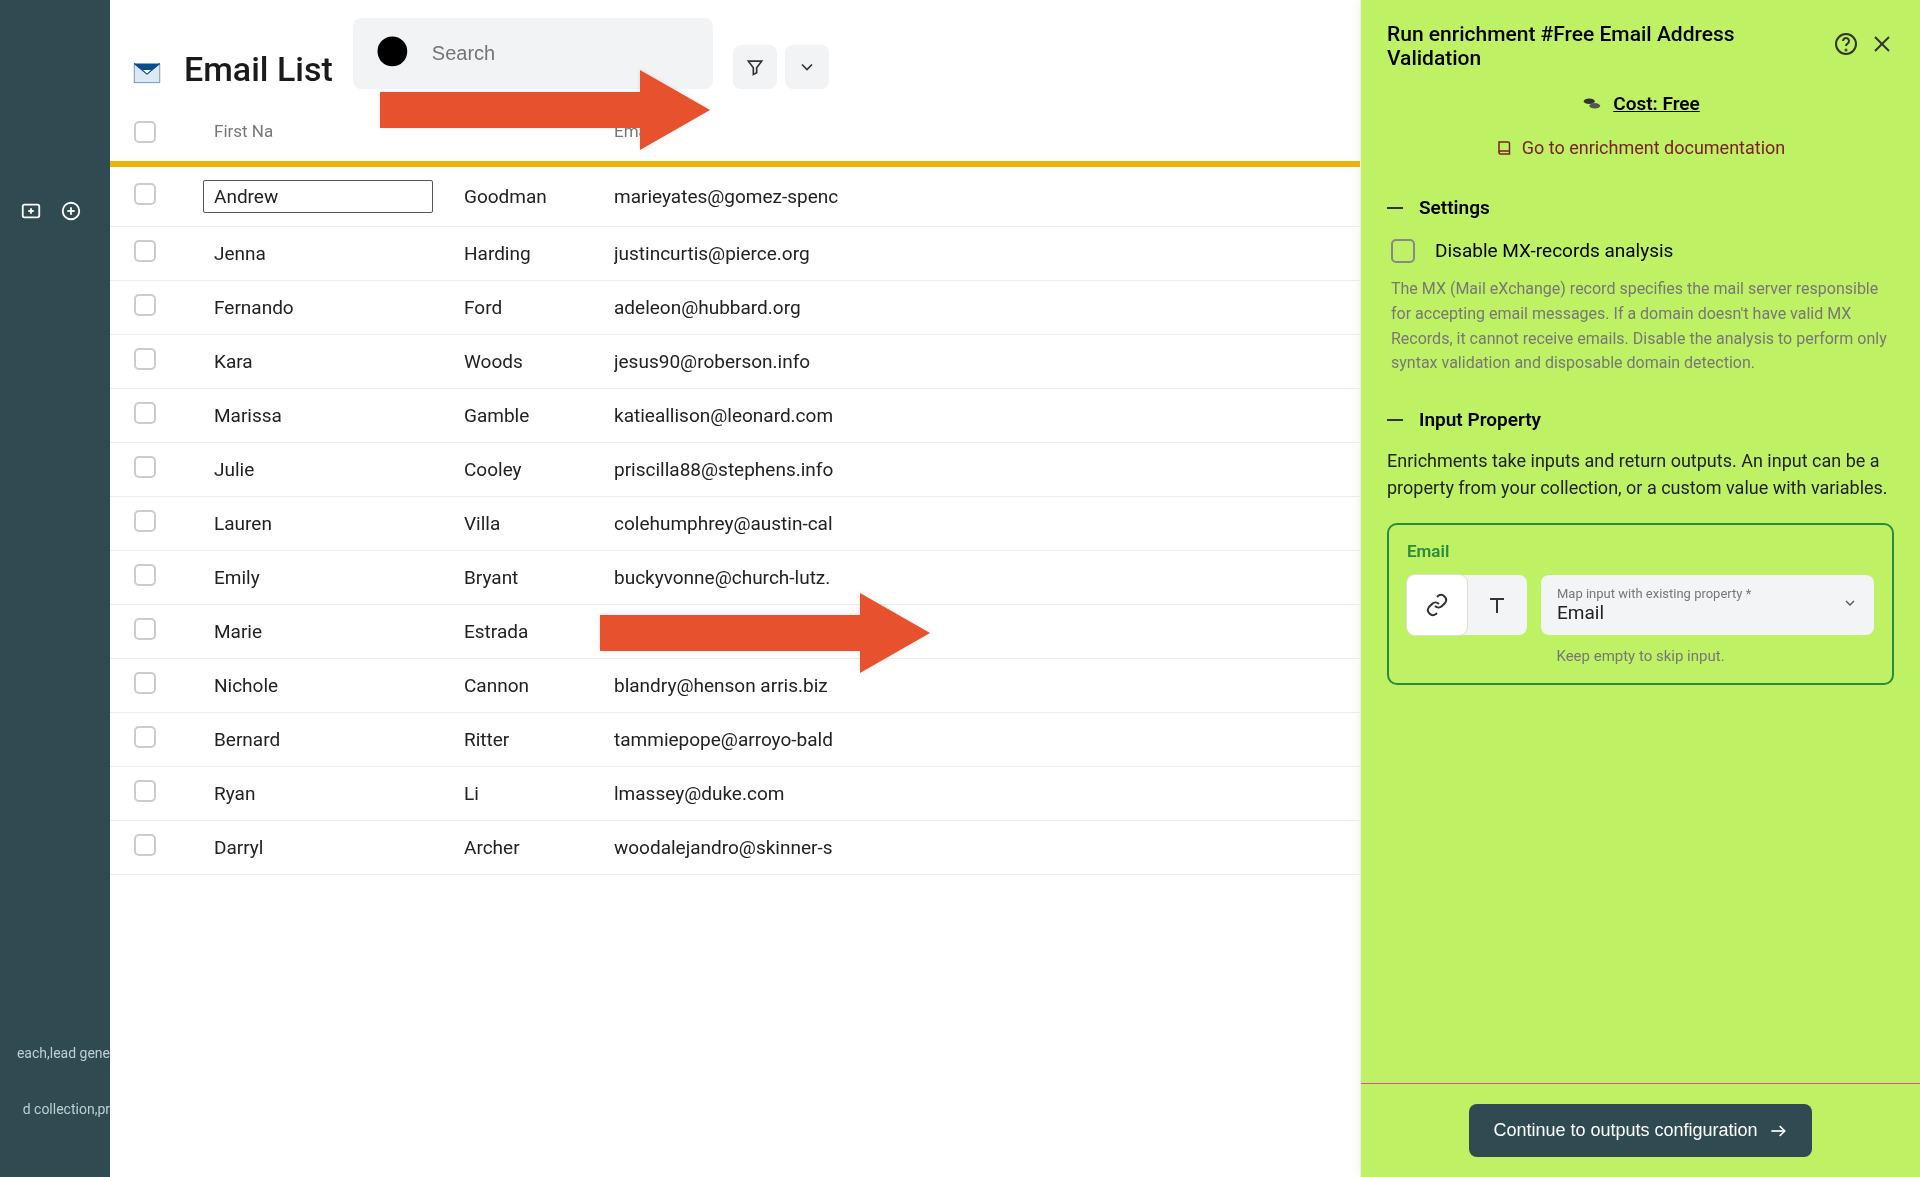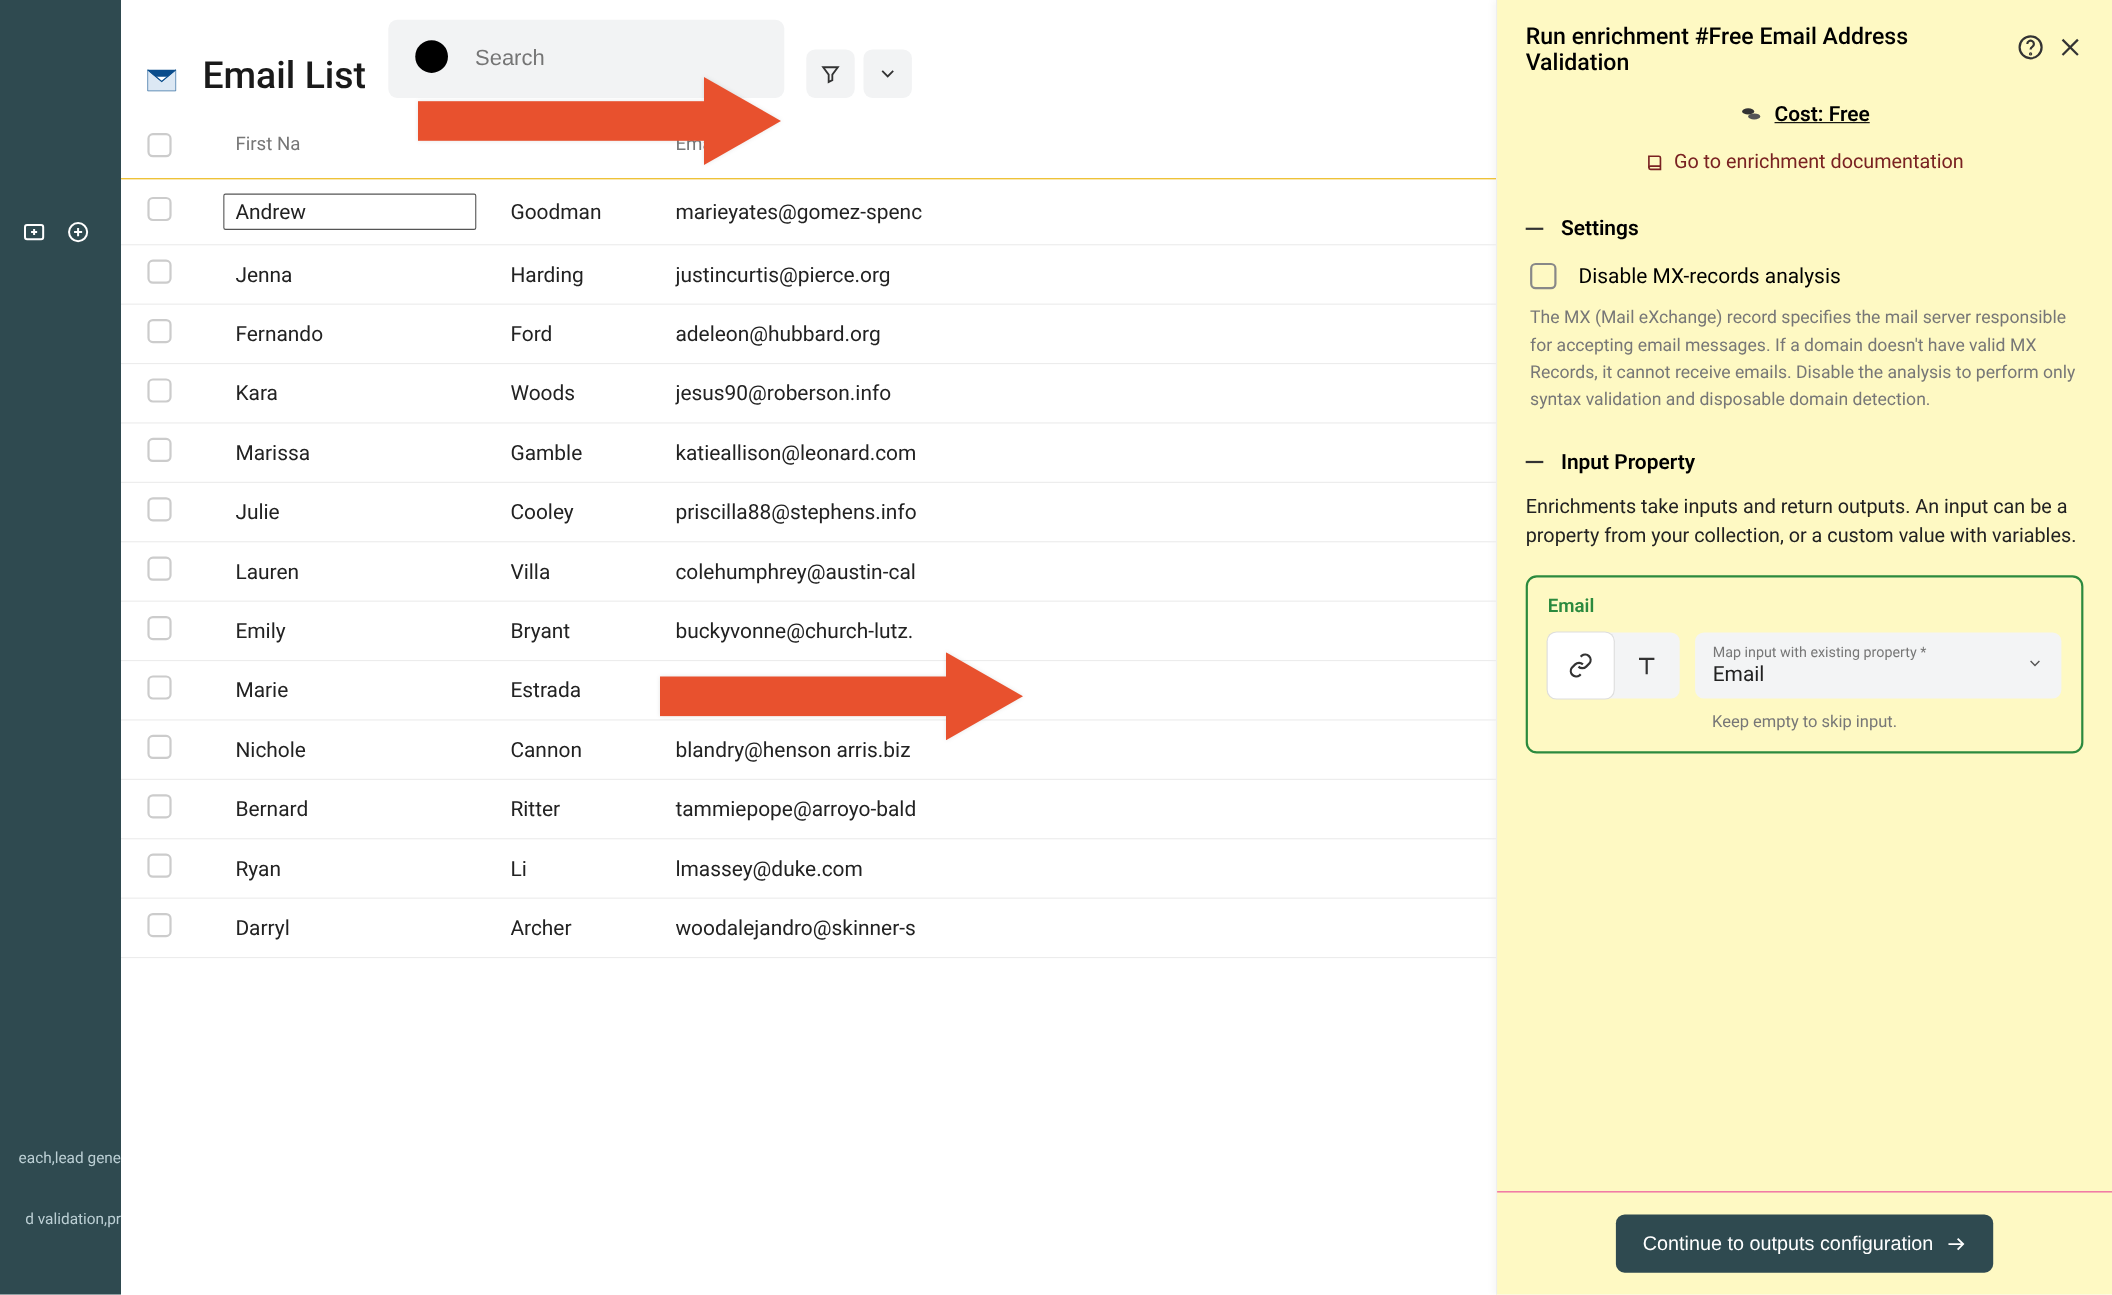--- a/index.html
+++ b/index.html
@@ -15,33 +15,33 @@
 .header { display: flex; align-items: flex-end; gap: 20px; padding: 18px 20px; }
 .logo { width: 34px; height: 34px; display: flex; align-items: center; justify-content: center; }
 .logo svg { width: 34px; height: 34px; }
 .title { font-size: 34px; font-weight: 500; color: #1a1a1a; }
 .search { flex: 1; max-width: 360px; display: flex; align-items: center; background: #f2f3f4; border-radius: 8px; padding: 10px 16px; gap: 12px; }
 .search input { border: none; background: transparent; font-size: 20px; color: #888; outline: none; flex: 1; }
 .hdr-btns { display: flex; gap: 8px; }
 .hdr-btn { width: 44px; height: 44px; background: #f2f3f4; border-radius: 8px; display: flex; align-items: center; justify-content: center; cursor: pointer; }
 .hdr-btn svg { width: 20px; height: 20px; stroke: #333; fill: none; stroke-width: 2; }
 .table { width: 100%; }
-.table-header { display: flex; padding: 14px 24px; border-bottom: 1px solid #eab308; font-size: 17px; color: #777; }
+.table-header { display: flex; padding: 14px 24px; border-bottom: 6px solid #eab308; font-size: 17px; color: #777; }
 .table-row { display: flex; padding: 13px 24px; border-bottom: 1px solid #ececec; align-items: center; font-size: 19px; color: #222; }
 .col-check { width: 80px; flex-shrink: 0; }
 .col-first { width: 250px; flex-shrink: 0; }
 .col-last { width: 150px; flex-shrink: 0; }
 .col-email { flex: 1; min-width: 0; overflow: hidden; white-space: nowrap; }
 .selected-cell { border: 1px solid #555; padding: 4px 10px; margin-left: -11px; border-radius: 2px; display: inline-block; width: 230px; }
 .rowcheck { width: 22px; height: 22px; border: 2px solid #ccc; border-radius: 5px; display: inline-block; }
 .arrow { position: absolute; pointer-events: none; }
 .arrow svg { filter: drop-shadow(0 0 2px rgba(0,0,0,0.1)); }
 
 
-.panel { width: 560px; flex-shrink: 0; border-left: 1px solid #eee; box-shadow: -2px 0 8px rgba(0,0,0,0.05); display: flex; flex-direction: column; background: #fef9c3; }
+.panel { width: 560px; flex-shrink: 0; border-left: 1px solid #eee; box-shadow: -2px 0 8px rgba(0,0,0,0.05); display: flex; flex-direction: column; background: #bef264; }
 .panel-head { display: flex; align-items: center; padding: 22px 26px; gap: 12px; font-size: 21px; font-weight: 500; }
 .panel-head .spacer { flex: 1; }
 .panel-head svg { width: 24px; height: 24px; stroke: #333; fill: none; stroke-width: 2; }
 .panel-body { padding: 0 26px 20px 26px; flex: 1; overflow-y: auto; }
 .cost { display: flex; align-items: center; gap: 10px; font-size: 19px; font-weight: 600; justify-content: center; margin-bottom: 22px; }
 .cost .under { text-decoration: underline; }
 .cost-icon { width:22px; height:22px; }
 .doclink { text-align: center; font-size: 18px; color: #7a2222; margin-bottom: 28px; display: flex; gap: 8px; justify-content: center; align-items: center; }
 .doclink svg { width: 18px; height: 18px; stroke: #7a2222; fill: none; stroke-width: 2; }
 .section-head { display: flex; align-items: center; gap: 16px; font-size: 19px; font-weight: 600; padding: 10px 0; }
@@ -78,21 +78,21 @@
             <line x1="9" y1="12" x2="15" y2="12"></line>
           </svg></span>
       <span><svg viewBox="0 0 24 24">
             <circle cx="12" cy="12" r="9"></circle>
             <line x1="12" y1="8" x2="12" y2="16"></line>
             <line x1="8" y1="12" x2="16" y2="12"></line>
           </svg></span>
     </div>
     <div class="sidebar-tags">
       <div>each,lead gene</div>
-      <div>d validation,pr</div>
+      <div>d collection,pr</div>
     </div>
   </div>
 
   <div class="main">
     <div class="list-area">
       <div class="header">
         <div class="logo">
           <svg viewBox="0 0 32 32">
               <polygon points="4,8 28,8 24,14 8,14" fill="#0b4d8c"></polygon>
               <polygon points="4,8 16,18 28,8 28,26 4,26" fill="#dce8f4" stroke="#0b4d8c" stroke-width="0.5"></polygon>

